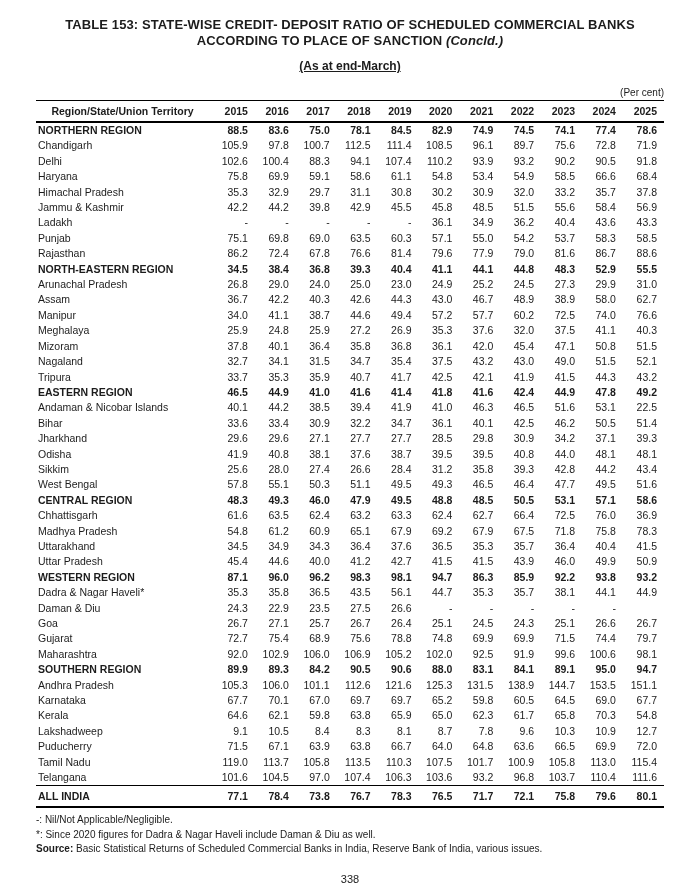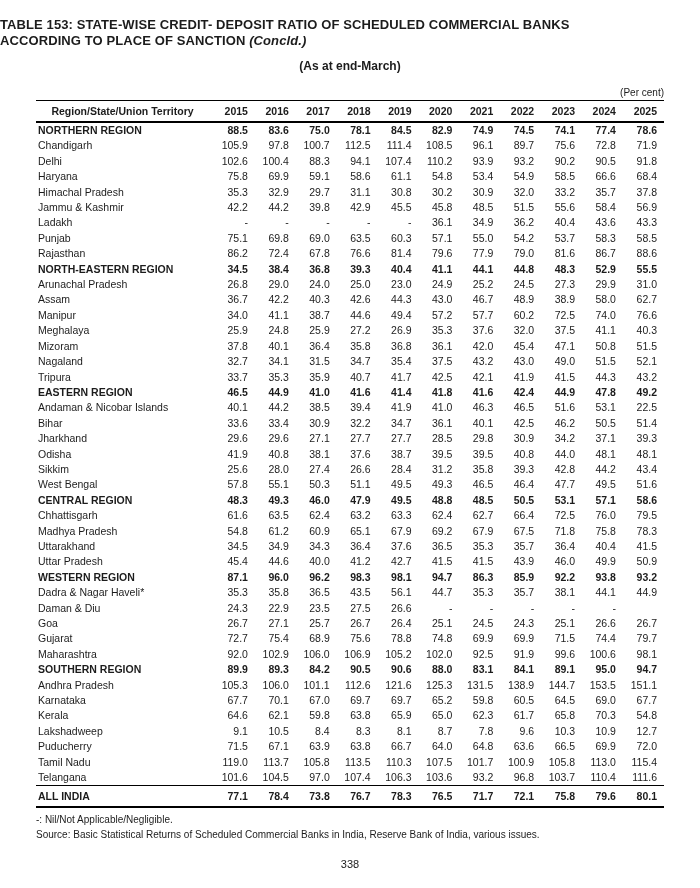--- a/index.html
+++ b/index.html
@@ -7,30 +7,32 @@
     position:relative;
     width:700px;height:888px;
     background:#ffffff;
     font-family:"Liberation Sans",sans-serif;
     color:#1c1c1c;
     overflow:hidden;
     box-sizing:border-box;
   }
   .title-block{
     padding-top:17px;
+    text-align:center;
     font-weight:bold;
     font-size:13px;
     line-height:16px;
     letter-spacing:0.1px;
   }
   .subtitle{
     text-align:center;
     font-weight:bold;
     font-size:12px;
     margin-top:10px;
+    text-decoration:underline;
   }
   .unit-note{
     width:628px;
     margin:14px auto 2px auto;
     text-align:right;
     font-size:10px;
   }
   table.data{
     width:628px;
     margin:0 auto;
@@ -73,21 +75,21 @@
     line-height:20px;
     border-top:1px solid #000;
     border-bottom:2px solid #000;
   }
   .footnotes{
     width:628px;
     margin:5px auto 0 auto;
     font-size:10px;
     line-height:14.5px;
   }
-  .footnotes b{font-weight:normal;}
+  .footnotes b{font-weight:bold;}
   .page-number{
     text-align:center;
     font-size:11px;
     margin-top:16px;
   }
 </style>
 </head>
 <body>
 
 <div class="page">
@@ -489,21 +491,21 @@
           <td>61.6</td>
           <td>63.5</td>
           <td>62.4</td>
           <td>63.2</td>
           <td>63.3</td>
           <td>62.4</td>
           <td>62.7</td>
           <td>66.4</td>
           <td>72.5</td>
           <td>76.0</td>
-          <td>79.5</td>
+          <td>36.9</td>
         </tr>
         <tr>
           <td class="col-region">Madhya Pradesh</td>
           <td>54.8</td>
           <td>61.2</td>
           <td>60.9</td>
           <td>65.1</td>
           <td>67.9</td>
           <td>69.2</td>
           <td>67.9</td>
@@ -750,18 +752,19 @@
           <td>72.1</td>
           <td>75.8</td>
           <td>79.6</td>
           <td>80.1</td>
         </tr>
     </tfoot>
   </table>
 
   <div class="footnotes">
     <div>-: Nil/Not Applicable/Negligible.</div>
+    <div>*: Since 2020 figures for Dadra &amp; Nagar Haveli include Daman &amp; Diu as well.</div>
     <div><b>Source:</b><span> Basic Statistical Returns of Scheduled Commercial Banks in India, Reserve Bank of India, various issues.</span></div>
   </div>
 
   <div class="page-number">338</div>
 
 </div>
 
 </body></html>

